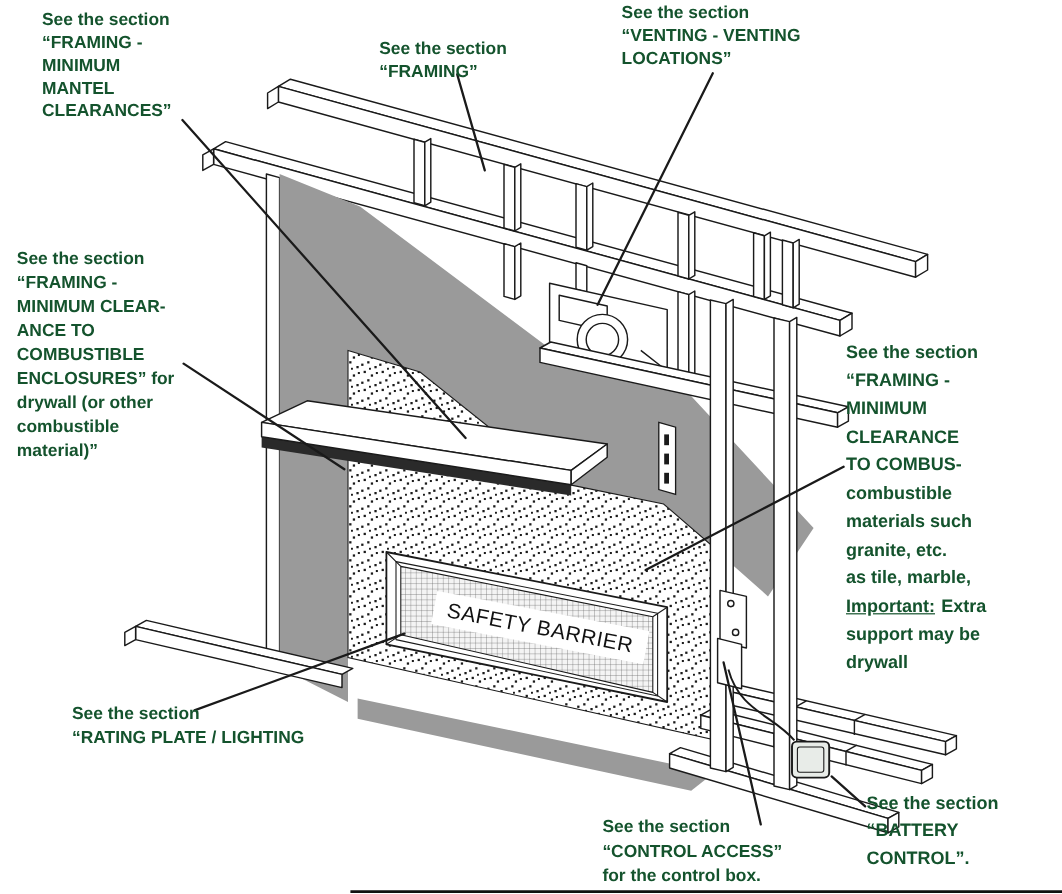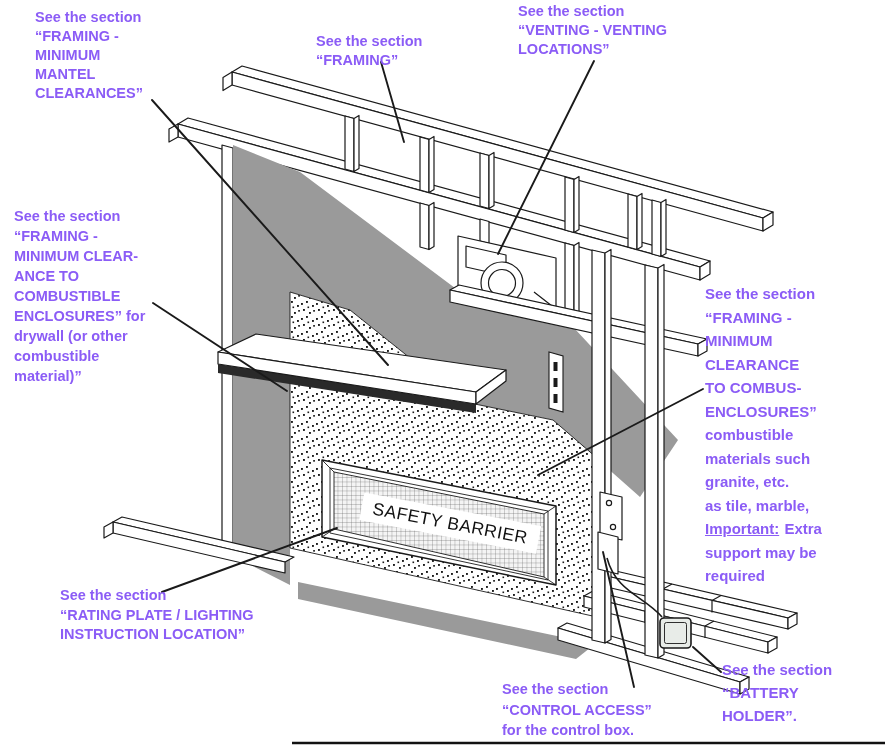--- a/index.html
+++ b/index.html
@@ -2,21 +2,21 @@
 <html style="--drywall-gray: #9a9a9a; --line: #1a1a1a; --battery-fill: #e8ece8; --mesh-line: #606060; --mantel-shadow: #2a2a2a;"><head>
 <meta charset="utf-8">
 <style>
   html,body{margin:0;padding:0;background:#fff;}
   .stage{
     position:relative;width:885px;height:745px;background:#fff;overflow:hidden;
     font-family:"Liberation Sans", sans-serif;
   }
   .stage svg{position:absolute;left:0;top:0;}
   .lbl{
-    position:absolute;color:#8b5cf6;font-weight:bold;font-size:14.5px;
+    position:absolute;color:#14532d;font-weight:bold;font-size:14.5px;
     white-space:nowrap;z-index:5;
   }
   .lbl .ln{white-space:nowrap;}
   .u{text-decoration:underline;text-align:center;}
   .sp2{margin-left:0.35em;text-align:center;}
 </style>
 </head>
 <body>
 
 <div class="stage">
@@ -215,41 +215,39 @@
   <div class="ln">combustible</div>
   <div class="ln">material)”</div>
 </div>
 
 <div class="lbl" style="left:705px;top:282px;line-height:23.5px;font-size:15px;">
   <div class="ln">See the section</div>
   <div class="ln">“FRAMING -</div>
   <div class="ln">MINIMUM</div>
   <div class="ln">CLEARANCE</div>
   <div class="ln">TO COMBUS-</div>
-  <div class="ln">ENCLOSURES”</div>
   <div class="ln">combustible</div>
   <div class="ln">materials such</div>
   <div class="ln">granite, etc.</div>
   <div class="ln">as tile, marble,</div>
   <div class="ln"><span class="u">Important:</span><span class="sp2">Extra</span></div>
   <div class="ln">support may be</div>
-  <div class="ln">required</div>
+  <div class="ln">drywall</div>
 </div>
 
 <div class="lbl" style="left:60px;top:586px;line-height:19.5px;">
   <div class="ln">See the section</div>
   <div class="ln">“RATING PLATE / LIGHTING</div>
-  <div class="ln">INSTRUCTION LOCATION”</div>
 </div>
 
 <div class="lbl" style="left:502px;top:679px;line-height:20.5px;">
   <div class="ln">See the section</div>
   <div class="ln">“CONTROL ACCESS”</div>
   <div class="ln">for the control box.</div>
 </div>
 
 <div class="lbl" style="left:722px;top:658px;line-height:23px;font-size:15px;">
   <div class="ln">See the section</div>
   <div class="ln">“BATTERY</div>
-  <div class="ln">HOLDER”.</div>
+  <div class="ln">CONTROL”.</div>
 </div>
 
 </div>
 
 </body></html>

